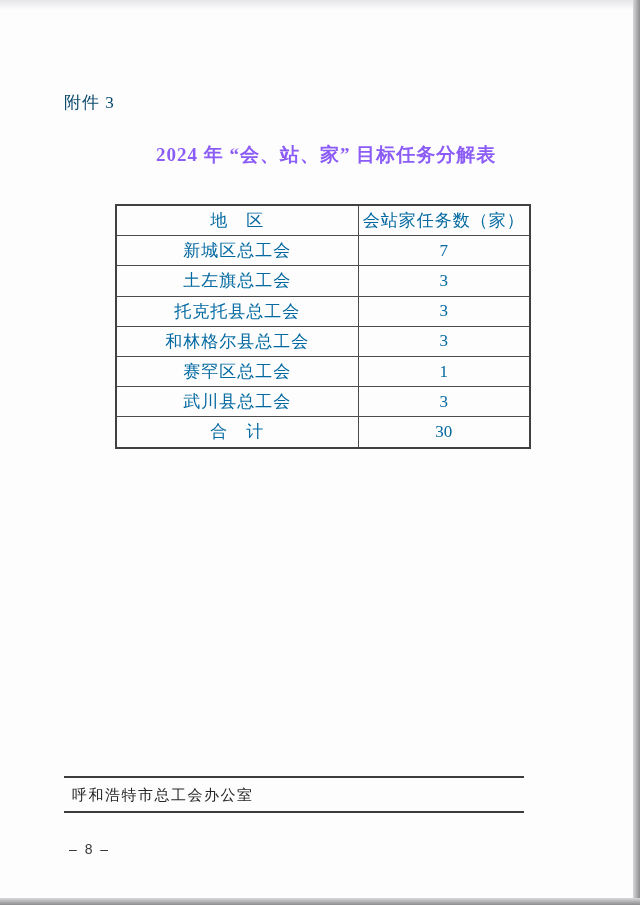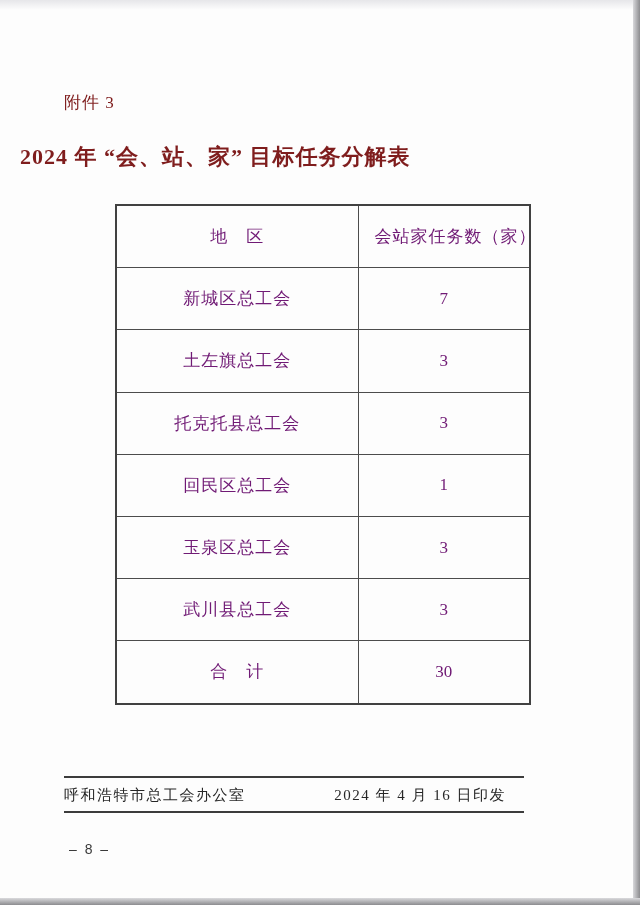--- a/index.html
+++ b/index.html
@@ -18,63 +18,64 @@
   .scan-edge-right {
     position: absolute; top: 0; right: 0; width: 7px; height: 905px;
     background: linear-gradient(to right, #d8d8db, #8c8c8f);
   }
   .scan-edge-bottom {
     position: absolute; bottom: 0; left: 0; width: 640px; height: 7px;
     background: linear-gradient(to bottom, #dadadd, #8c8c8f);
   }
   .attachment-label {
     position: absolute; left: 64px; top: 91px;
-    font-size: 17px; color: #7f1d1d; letter-spacing: 1px;
+    font-size: 17px; color: #0c4a6e; letter-spacing: 1px;
   }
   .doc-title {
     position: absolute; left: 20px; top: 142px; width: 612px;
-    font-size: 22px; font-weight: bold; color: #7f1d1d;
+    text-align: center;
+    font-size: 19px; font-weight: bold; color: #8b5cf6;
     letter-spacing: 1px;
     white-space: nowrap;
   }
   table.task-table {
     position: absolute; left: 115px; top: 204px;
     width: 414px;
     border-collapse: collapse;
     table-layout: fixed;
     border: 2px solid #414141;
   }
   .task-table col.col-region { width: 242px; }
   .task-table col.col-count  { width: 172px; }
   .task-table th, .task-table td {
     border: 1.5px solid #4c4c4c;
     height: 29.2px;
-    padding: 16px;
+    padding: 0;
     text-align: center;
     vertical-align: middle;
     font-weight: normal;
     font-size: 17px;
-    color: #701a75;
+    color: #0369a1;
     letter-spacing: 1px;
     white-space: nowrap;
   }
   .task-table td.count-cell { font-size: 17px; letter-spacing: 0; }
   .footer-line {
     position: absolute; left: 64px; width: 460px; height: 2px;
     background: #3c3c3c;
   }
   .footer-line-top { top: 776px; }
   .footer-line-bottom { top: 811px; }
   .footer-row {
     position: absolute; left: 64px; top: 783px; width: 460px;
     display: flex; justify-content: space-between; align-items: center;
     font-size: 15px; color: #262626; letter-spacing: 1.5px;
     line-height: 24px;
   }
-  .footer-issuer { }
+  .footer-issuer { margin-left: 8px; }
   .footer-date { margin-right: 18px; }
   .page-number {
     position: absolute; left: 69px; top: 841px;
     font-family: "Liberation Sans", sans-serif;
     font-size: 14px; color: #3a3a3a; letter-spacing: 2px;
   }
 </style>
 </head>
 <body>
 
@@ -104,38 +105,37 @@
       </tr>
       <tr>
         <td>土左旗总工会</td>
         <td class="count-cell">3</td>
       </tr>
       <tr>
         <td>托克托县总工会</td>
         <td class="count-cell">3</td>
       </tr>
       <tr>
-        <td>回民区总工会</td>
-        <td class="count-cell">1</td>
+        <td>和林格尔县总工会</td>
+        <td class="count-cell">3</td>
       </tr>
       <tr>
-        <td>玉泉区总工会</td>
-        <td class="count-cell">3</td>
+        <td>赛罕区总工会</td>
+        <td class="count-cell">1</td>
       </tr>
       <tr>
         <td>武川县总工会</td>
         <td class="count-cell">3</td>
       </tr>
       <tr>
         <td>合　计</td>
         <td class="count-cell">30</td>
       </tr>
     </tbody>
 </table>
 
 <div class="footer-line footer-line-top"></div>
 <div class="footer-row">
   <span class="footer-issuer">呼和浩特市总工会办公室</span>
-  <span class="footer-date">2024 年 4 月 16 日印发</span>
 </div>
 <div class="footer-line footer-line-bottom"></div>
 
 <div class="page-number">– 8 –</div>
 
 </body></html>

